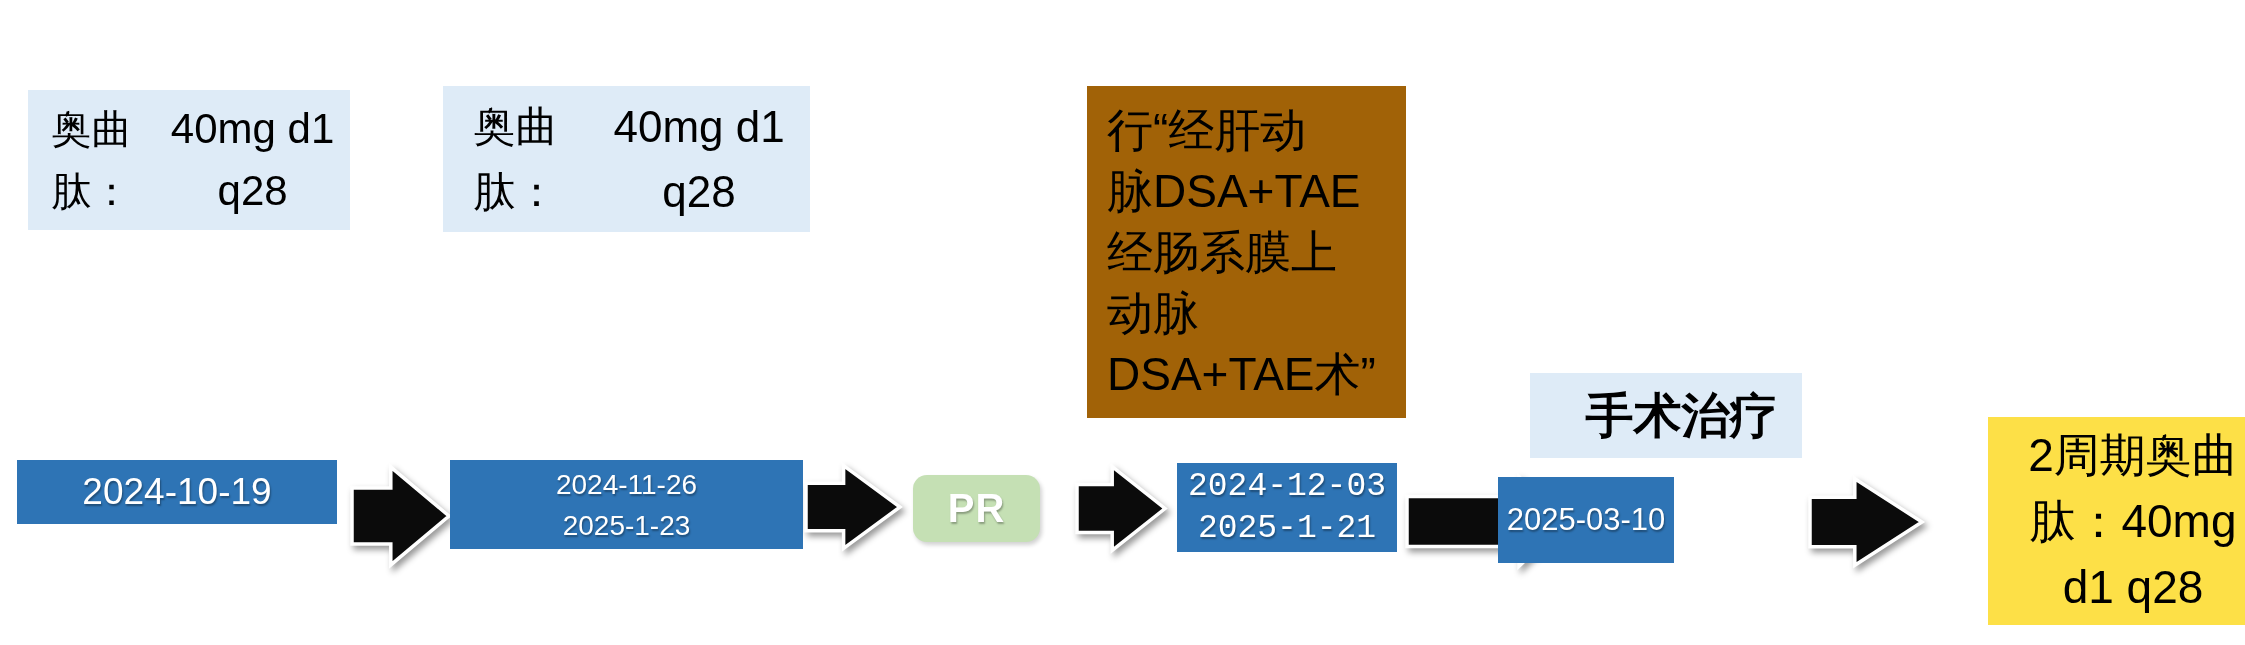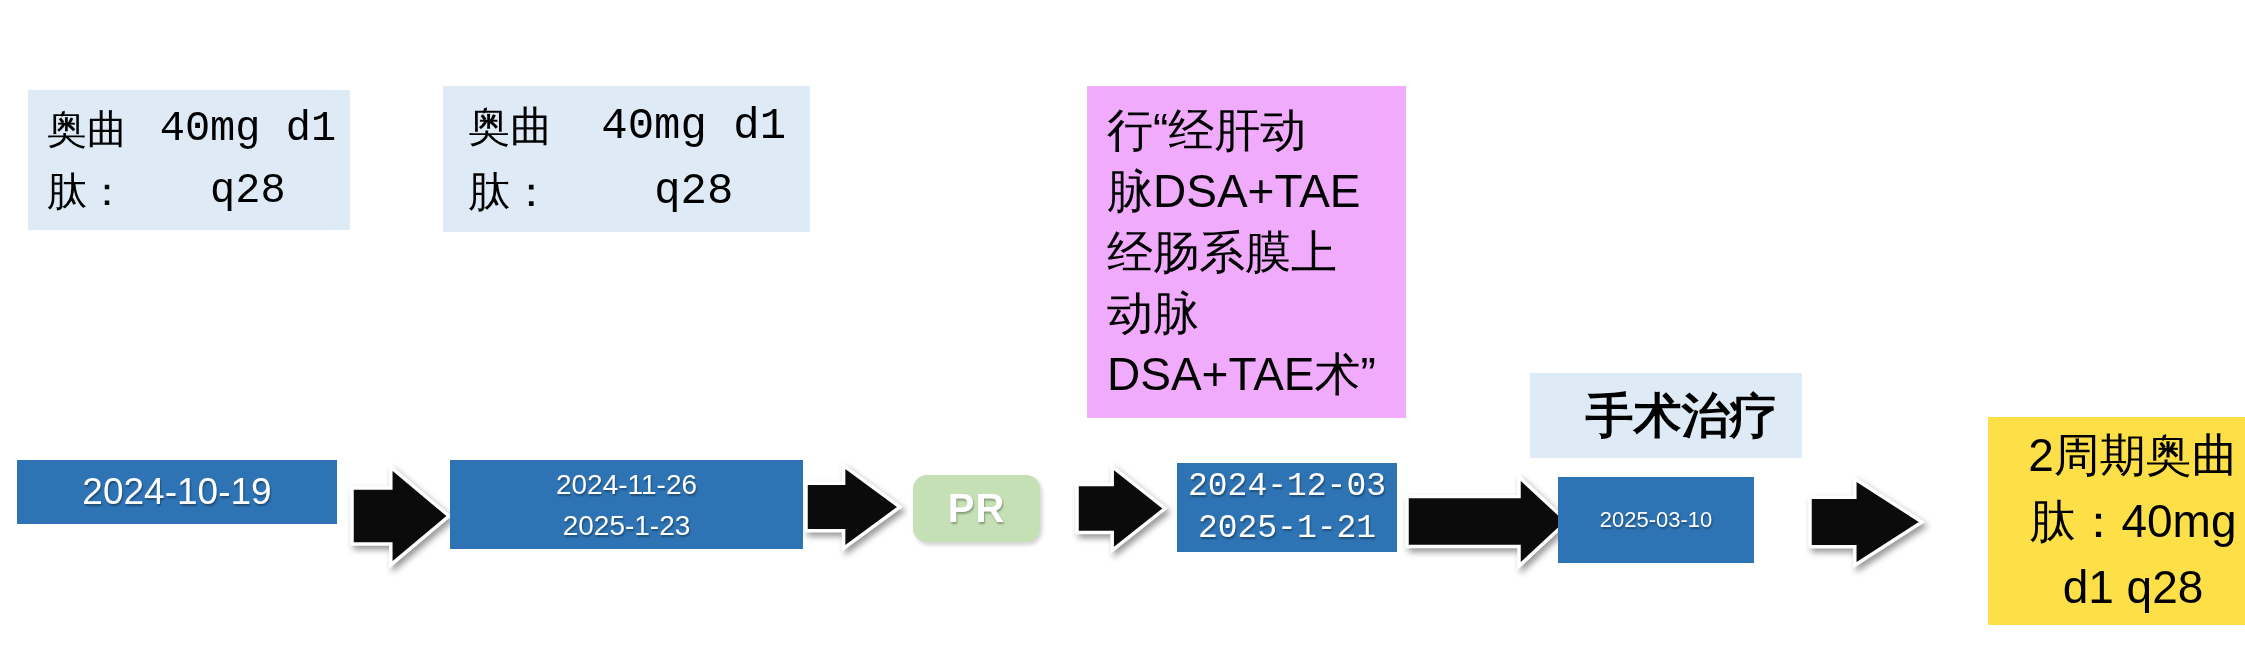--- a/index.html
+++ b/index.html
@@ -16,25 +16,25 @@
     background:#DEEBF7;
     color:#000;
     display:flex;flex-direction:row;
     align-items:center;justify-content:center;
     text-align:center;
   }
   .infobox .zh-label{
     font-family:"DejaVu Serif","Liberation Serif",serif;
   }
   .infobox .dose-line{
-    font-family:Liberation Mono, monospace;
+    font-family:Liberation Sans, sans-serif;
   }
   
   .procbox{
-    background:#f0abfc;color:#000;
+    background:#a16207;color:#000;
     font-family:"Liberation Sans","DejaVu Serif",serif;
     text-align:left;
     display:block;
     padding:14px 10px 0 20px;
     white-space:pre-line;
     font-size:46px;line-height:61px;
   }
   .surgerybox{
     background:#DEEBF7;color:#000;
     display:flex;align-items:center;justify-content:center;
@@ -119,21 +119,21 @@
     <polygon points="0,23 40,23 40,3 100,50 40,97 40,77 0,77" fill="#0b0b0b" stroke="#ffffff" stroke-width="3.5" vector-effect="non-scaling-stroke" stroke-linejoin="miter"></polygon>
   </svg>
 
   <div class="abs datebox multiline" style="left:1177px;top:463px;width:220px;height:89px;font-size:33px;line-height:42px;font-family:Liberation Mono, monospace;">2024-12-03
 2025-1-21</div>
 
   <svg class="abs arrow" style="left:1407px;top:475px;width:160px;height:93px;" viewBox="0 0 100 100" preserveAspectRatio="none">
     <polygon points="0,23 70,23 70,2 100,50 70,98 70,77 0,77" fill="#0b0b0b" stroke="#ffffff" stroke-width="3.5" vector-effect="non-scaling-stroke" stroke-linejoin="miter"></polygon>
   </svg>
 
-  <div class="abs datebox" style="left:1558px;top:477px;width:196px;height:86px;font-size:22px;">2025-03-10</div>
+  <div class="abs datebox" style="left:1498px;top:477px;width:176px;height:86px;font-size:31px;">2025-03-10</div>
 
   <svg class="abs arrow" style="left:1810px;top:476px;width:112px;height:92px;" viewBox="0 0 100 100" preserveAspectRatio="none">
     <polygon points="0,23 40,23 40,3 100,50 40,97 40,77 0,77" fill="#0b0b0b" stroke="#ffffff" stroke-width="3.5" vector-effect="non-scaling-stroke" stroke-linejoin="miter"></polygon>
   </svg>
 
   <div class="abs notebox" style="left:1940px;top:417px;width:290px;height:208px;">2周期奥曲
 肽：40mg
 d1 q28</div>
 
 </div>

